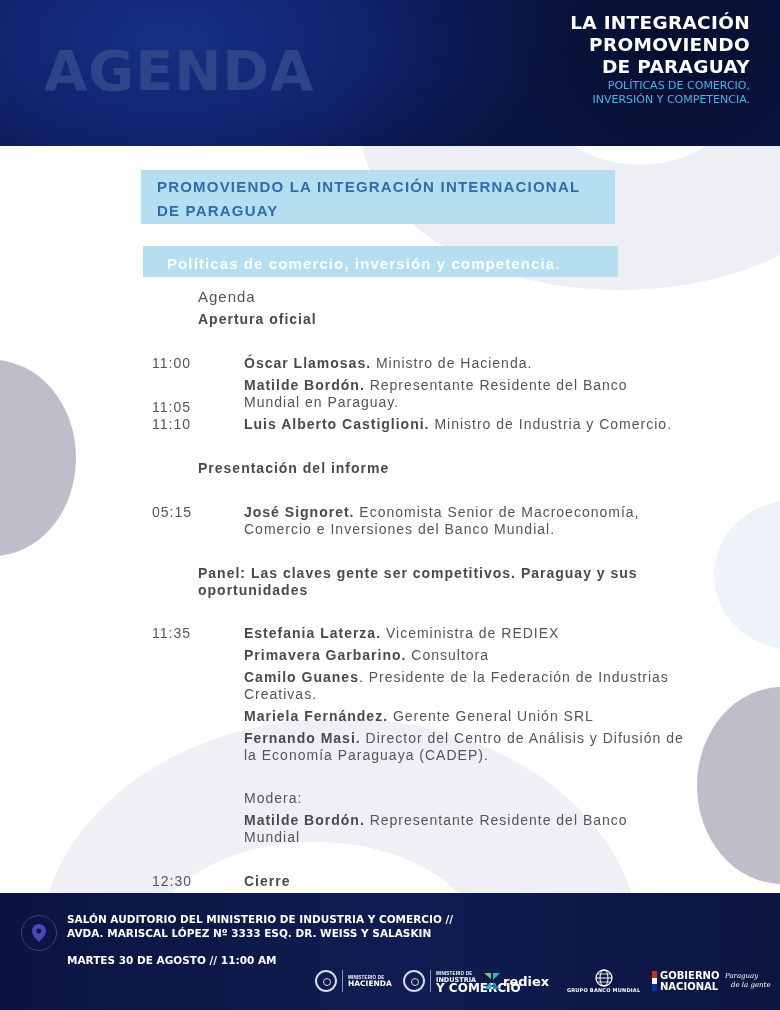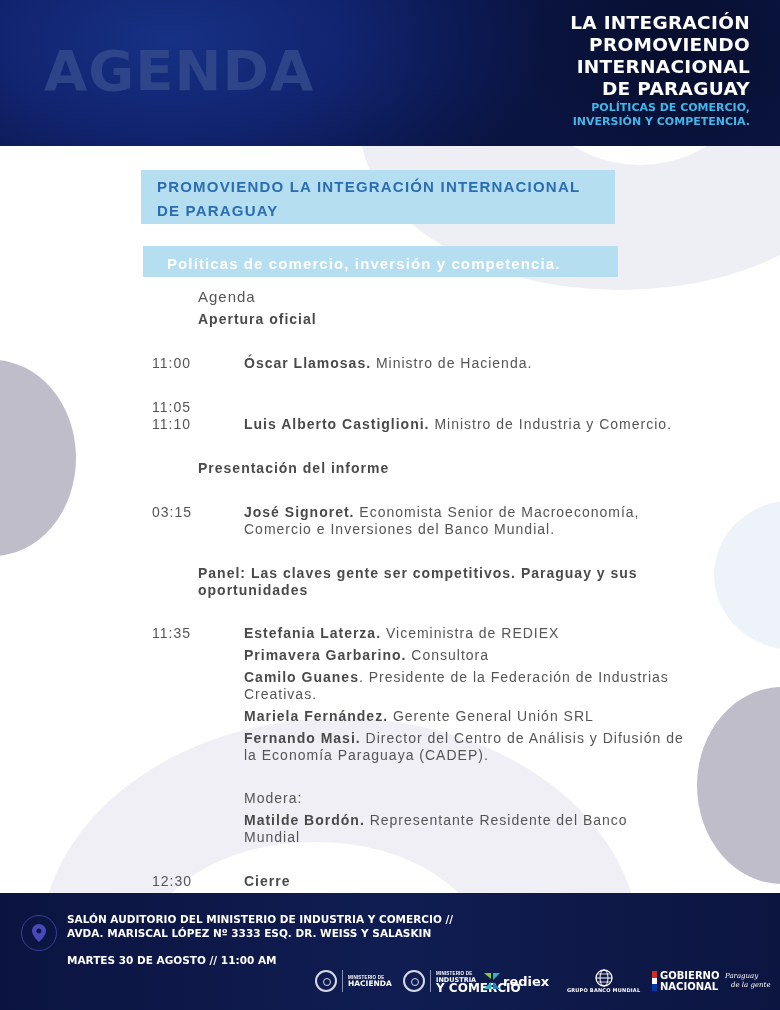--- a/index.html
+++ b/index.html
@@ -22,21 +22,21 @@
       color: #334a8c; opacity: 0.85;
     }
     .header-title {
       position: absolute; right: 30px; top: 12px; text-align: right; z-index: 2;
     }
     .header-title .main {
       font-family: "DejaVu Sans", sans-serif; font-weight: bold; color: #ffffff;
       font-size: 18.5px; line-height: 22px; letter-spacing: 0.3px;
     }
     .header-title .sub {
-      font-family: "DejaVu Sans", sans-serif; font-weight: bold; color: #41b6ea;
+      font-family: "DejaVu Sans", sans-serif; font-weight: normal; color: #41b6ea;
       font-size: 11px; line-height: 13px; margin-top: 1px;
     }
 
     
     .shape { position: absolute; border-radius: 50%; }
     .arc-top {
       left: 360px; top: -40px; width: 520px; height: 330px;
       background: #edeff5; z-index: 0;
     }
     .arc-top-inner {
@@ -119,21 +119,20 @@
 <div class="shape arc-bottom-inner"></div>
 <div class="shape circle-left"></div>
 <div class="shape circle-right-light"></div>
 <div class="shape circle-right-dark"></div>
 
 <div class="header">
   <div class="header-agenda">AGENDA</div>
   <div class="header-title">
     <div class="main">LA INTEGRACIÓN</div>
     <div class="main">PROMOVIENDO</div>
-    <div class="main">INTERNACIONAL</div>
     <div class="main">DE PARAGUAY</div>
     <div class="sub">POLÍTICAS DE COMERCIO,</div>
     <div class="sub">INVERSIÓN Y COMPETENCIA.</div>
   </div>
 </div>
 
 <div class="content">
   <div class="title-box">
     <span>PROMOVIENDO LA INTEGRACIÓN INTERNACIONAL</span>
     <span>DE PARAGUAY</span>
@@ -143,27 +142,28 @@
   </div>
 
   <div class="txt" style="left:198px; top:288px; font-size:15px;">Agenda</div>
 
   <div class="txt sec" style="left:198px; top:311px;">Apertura oficial</div>
 
   <div class="time" style="top:355px;">11:00</div>
   <div class="item" style="top:355px;"><b>Óscar Llamosas.</b><span> Ministro de Hacienda.</span></div>
 
   <div class="time" style="top:399px;">11:05</div>
+  <div class="item" style="top:377px; width:410px;"><b>Matilde Bordón.</b><span> Representante Residente del Banco Mundial en Paraguay.</span></div>
 
   <div class="time" style="top:416px;">11:10</div>
   <div class="item" style="top:416px; width:480px;"><b>Luis Alberto Castiglioni.</b><span> Ministro de Industria y Comercio.</span></div>
 
   <div class="txt sec" style="left:198px; top:460px;">Presentación del informe</div>
 
-  <div class="time" style="top:504px;">03:15</div>
+  <div class="time" style="top:504px;">05:15</div>
   <div class="item" style="top:504px; width:420px;"><b>José Signoret.</b><span> Economista Senior de Macroeconomía, Comercio e Inversiones del Banco Mundial.</span></div>
 
   <div class="txt sec" style="left:198px; top:565px; width:460px;">Panel: Las claves gente ser competitivos. Paraguay y sus oportunidades</div>
 
   <div class="time" style="top:625px;">11:35</div>
   <div class="item" style="top:625px;"><b>Estefania Laterza.</b><span> Viceministra de REDIEX</span></div>
 
   <div class="item" style="top:647px;"><b>Primavera Garbarino.</b><span> Consultora</span></div>
 
   <div class="item" style="top:669px; width:455px;"><b>Camilo Guanes</b><span>. Presidente de la Federación de Industrias Creativas.</span></div>

